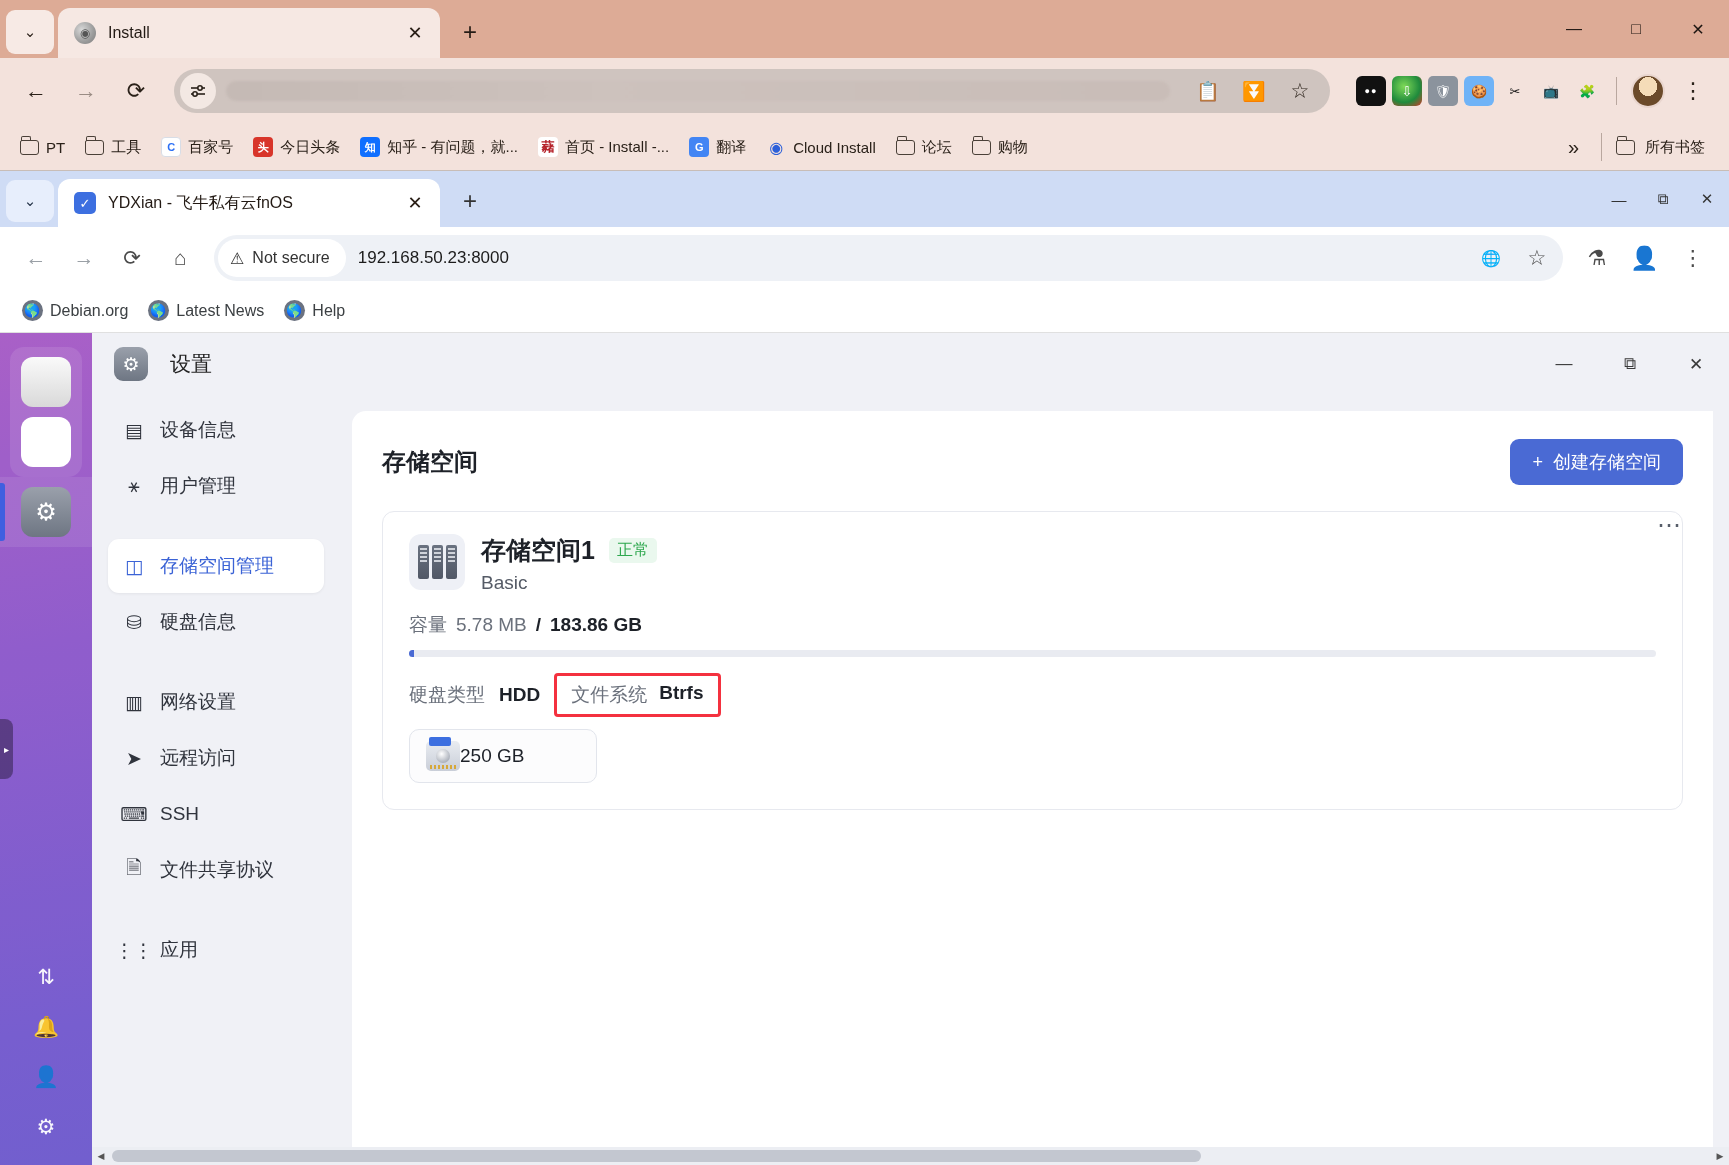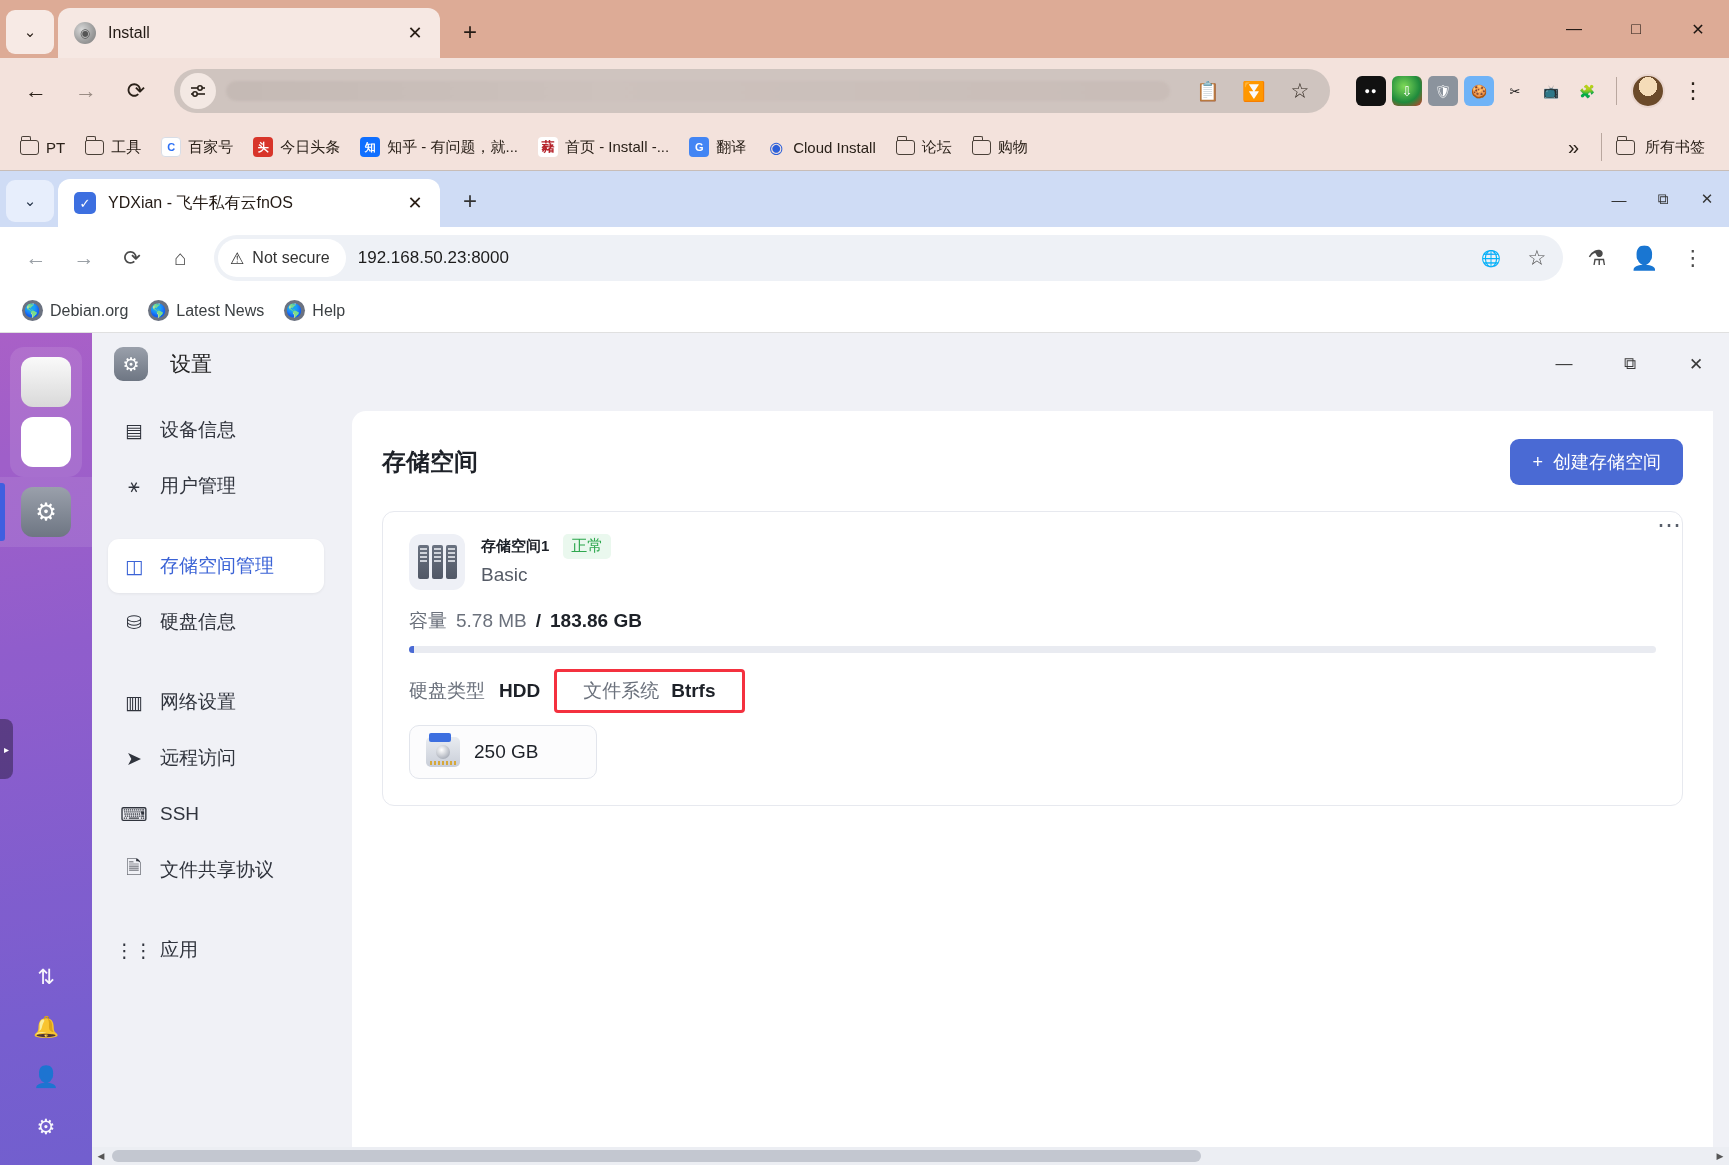--- a/index.html
+++ b/index.html
@@ -226,36 +226,36 @@
     padding: 22px 26px 26px 26px; }
   .sc-head { display: flex; align-items: flex-start; gap: 16px; }
   .sc-icon { width: 56px; height: 56px; border-radius: 12px; background: #eef0f6;
     display:flex; align-items:center; justify-content:center; }
   .server-glyph { display:flex; gap:3px; }
   .server-glyph i { width: 11px; height: 34px; border-radius: 2px;
     background: linear-gradient(#6a7280,#515866); display:block; position: relative;}
   .server-glyph i::after{ content:""; position:absolute; left:2px; right:2px; top:3px; height:14px;
     background: repeating-linear-gradient(#cfd3da 0 2px, transparent 2px 4px); }
   .sc-name-row { display: flex; align-items: center; gap: 14px; }
-  .sc-name { font-size: 15px; font-weight: bold; color: #1d2128; }
+  .sc-name { font-size: 25px; font-weight: bold; color: #1d2128; }
   .badge-ok { font-size: 16px; color: #2fa84f; background: #eaf8ee; border-radius: 5px; padding: 2px 8px; }
   .sc-sub { font-size: 19px; color: #555b66; margin-top: 5px; }
   .sc-cap { margin-top: 18px; font-size: 19px; color: #4a505c; display:flex; align-items:baseline; gap:9px;}
   .cap-used { color: #6b717c; }
   .cap-total { color: #1d2128; font-weight: bold; }
   .cap-bar { margin-top: 12px; height: 7px; border-radius: 4px; background: #e9ebf1; overflow: hidden;}
   .cap-bar i { display:block; height: 100%; background: #4a6ad4; }
   .sc-meta { margin-top: 16px; display: flex; align-items: center; gap: 14px; font-size: 19px; }
   .meta-k { color: #6b717c; }
   .meta-v { color: #1d2128; font-weight: bold; }
-  .highlight-box { border: 3px solid #f4313f; border-radius: 4px; padding: 6px 26px;
-    display: flex; align-items: center; gap: 12px; }
+  .highlight-box { border: 3px solid #f4313f; border-radius: 4px; padding: 6px 14px;
+    display: flex; align-items: flex-start; gap: 12px; }
   .sc-disks-label { margin-top: 16px; font-size: 19px; color: #4a505c; }
   .disk-chip { margin-top: 12px; width: 188px; height: 54px; border: 1px solid #e2e5ec;
-    border-radius: 10px; display: flex; align-items: center; gap: 14px; padding: 0 16px;
+    border-radius: 10px; display: flex; align-items: center; padding: 0 16px;
     background: #fcfcfd; }
   .disk-glyph { width: 34px; height: 30px; border-radius: 5px;
     background: linear-gradient(#e9ecf1,#c9ced8); position: relative; flex:none;
     display:flex; align-items:center; justify-content:center; }
   .disk-glyph::before { content:""; position:absolute; left:3px; top:-4px; width:22px; height:9px;
     background:#3d6fe0; border-radius:2px; font-size:6px;}
   .disk-glyph i { width: 14px; height: 14px; border-radius: 50%;
     background: radial-gradient(circle at 40% 35%, #fff, #8d94a2); display:block; }
   .disk-glyph::after { content:""; position:absolute; left:4px; right:4px; bottom:2px; height:4px;
     background: repeating-linear-gradient(90deg,#d6a83a 0 2px, transparent 2px 4px); }

